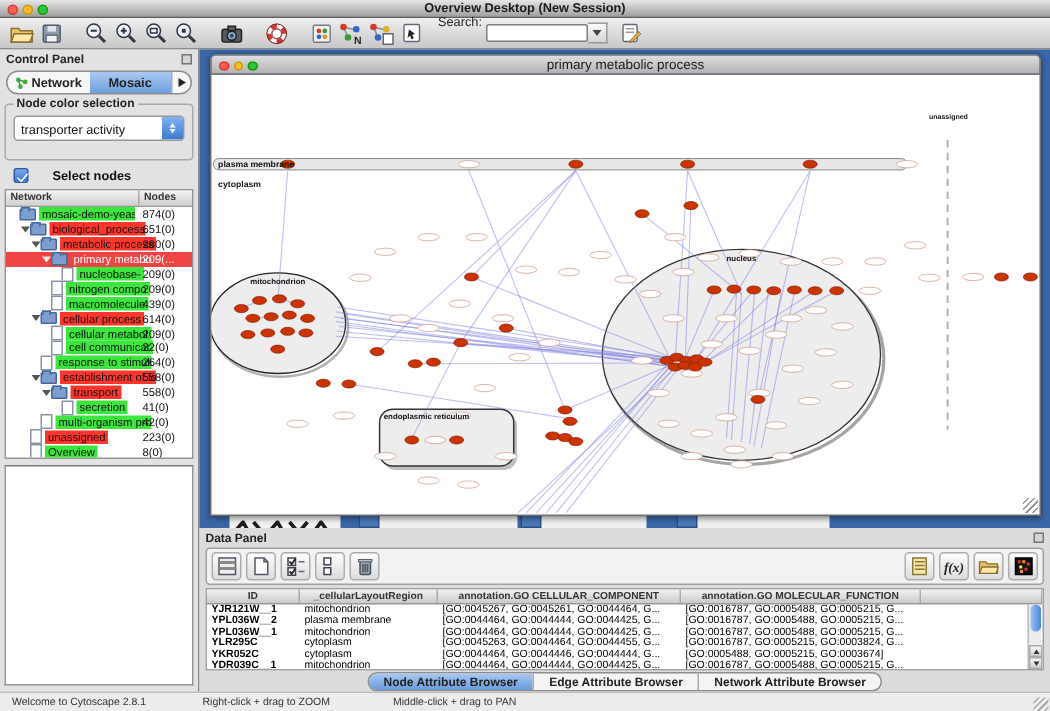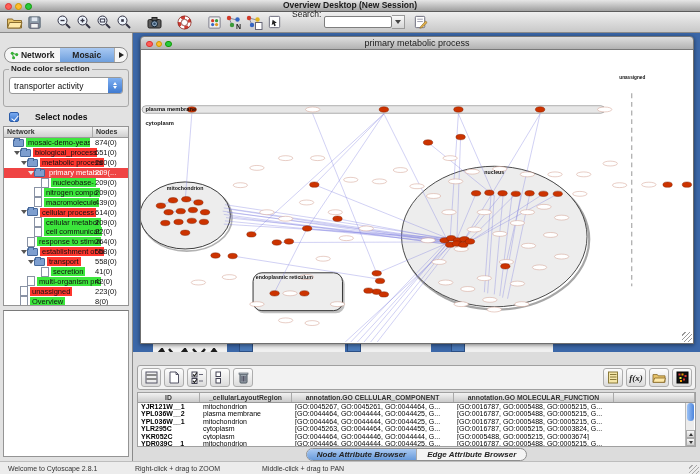--- a/index.html
+++ b/index.html
@@ -108,21 +108,21 @@
   .c3{width:160px;}
   .c4{flex:1;}
   .vscroll{position:absolute;right:1px;top:10px;width:9px;height:43px;background:#ececec;border-left:1px solid #bbb;box-sizing:border-box;}
   .vthumb{position:absolute;left:1px;top:0;width:7px;height:18px;border-radius:4px;background:linear-gradient(90deg,#9cc2f5,#4d86dd);}
   .varrows{position:absolute;right:0;bottom:0;width:9px;height:16px;display:flex;flex-direction:column;}
   .varrows div{flex:1;display:flex;align-items:center;justify-content:center;background:linear-gradient(#fafafa,#d0d0d0);border:1px solid #aaa;box-sizing:border-box;}
   .vau{width:0;height:0;border-left:2.5px solid transparent;border-right:2.5px solid transparent;border-bottom:3.5px solid #333;}
   .vad{width:0;height:0;border-left:2.5px solid transparent;border-right:2.5px solid transparent;border-top:3.5px solid #333;}
   .dtabs{left:0;top:96px;width:567px;height:13px;display:flex;justify-content:center;}
   .dtabgrp{display:flex;border:1px solid #8e8e8e;border-radius:7px;overflow:hidden;background:#f4f4f4;height:13px;box-sizing:border-box;}
-  .dtab{padding:0 10px;font-size:8px;font-weight:bold;color:#222;line-height:11.5px;border-right:1px solid #aaa;font-style:italic;}
+  .dtab{padding:0 10px;font-size:8px;font-weight:bold;color:#222;line-height:11.5px;border-right:1px solid #aaa;}
   .dtab:last-child{border-right:none;}
   .dtab.sel{background:linear-gradient(#a9c9f2,#699bdb);}
   
   .statusbar{left:0;top:461px;width:700px;height:13px;background:#ececec;border-top:1px solid #bdbdbd;box-sizing:border-box;}
   .statusbar span{position:absolute;top:2.5px;font-size:7px;color:#333;}
   .st0{left:8px;} .st1{left:135px;} .st2{left:262px;}
   .sgrip{position:absolute;right:1px;bottom:1px;width:10px;height:10px;
          background:repeating-linear-gradient(135deg,transparent 0 2px,#aaa 2px 3px);}
   .fx{font-family:"Liberation Serif",serif;font-style:italic;font-size:9px;font-weight:bold;color:#222;}
 </style>
@@ -248,20 +248,24 @@
     <svg width="15" height="16" viewBox="0 0 16 16">
         <rect x="2.5" y="2" width="10" height="12" rx="1" fill="#fff" stroke="#667"></rect>
         <line x1="4.5" y1="5" x2="10.5" y2="5" stroke="#99a"></line>
         <line x1="4.5" y1="7.5" x2="10.5" y2="7.5" stroke="#99a"></line>
         <path d="M8 13L13.5 7l1.6 1.5L9.5 14l-2.2.7z" fill="#e8b44a" stroke="#8a6d2f" stroke-width="0.7"></path>
       </svg>
   </span>
 </div>
 
 <div class="abs cpanel">
+  <div class="phead">
+    <span class="ptitle">Control Panel</span>
+    <span class="dockicon"></span>
+  </div>
   <div class="abs cptabs">
     <span class="cptab">
       <svg width="9" height="9" viewBox="0 0 10 10">
           <line x1="2.5" y1="2.5" x2="7.5" y2="4" stroke="#2a8a2a"></line>
           <line x1="2.5" y1="2.5" x2="4" y2="7.5" stroke="#2a8a2a"></line>
           <circle cx="2.5" cy="2.5" r="1.7" fill="#35b135"></circle>
           <circle cx="7.5" cy="4" r="1.7" fill="#35b135"></circle>
           <circle cx="4" cy="7.5" r="1.7" fill="#35b135"></circle>
         </svg>
       <span>Network</span>
@@ -628,20 +632,24 @@
           <text x="640" y="229" text-anchor="middle" font-size="9.5" font-weight="bold" fill="#111" font-family="&quot;Liberation Sans&quot;,sans-serif">nucleus</text>
           <text x="208" y="424" text-anchor="start" font-size="9.5" font-weight="bold" fill="#111" font-family="&quot;Liberation Sans&quot;,sans-serif">endoplasmic reticulum</text>
           <text x="890" y="54" text-anchor="middle" font-size="8.5" font-weight="bold" fill="#111" font-family="&quot;Liberation Sans&quot;,sans-serif">unassigned</text>
         </svg>
       <div class="grip"></div>
     </div>
   </div>
 </div>
 
 <div class="abs dpanel">
+  <div class="phead">
+    <span class="ptitle">Data Panel</span>
+    <span class="dockicon"></span>
+  </div>
   <div class="abs dtool">
     <span class="dbtn">
       <svg width="13" height="13" viewBox="0 0 13 13">
           <rect x="1" y="1" width="11" height="11" fill="#eee" stroke="#556"></rect>
           <rect x="1" y="3" width="11" height="2" fill="#8a8a8a"></rect>
           <rect x="1" y="7" width="11" height="2" fill="#8a8a8a"></rect>
         </svg>
     </span>
     <span class="dbtn">
       <svg width="12" height="13" viewBox="0 0 12 13">
@@ -759,20 +767,21 @@
         </div>
         <div>
           <span class="vad"></span>
         </div>
       </div>
   </div>
   <div class="abs dtabs">
     <div class="dtabgrp">
         <span class="dtab sel">Node Attribute Browser</span>
         <span class="dtab">Edge Attribute Browser</span>
+        <span class="dtab">Network Attribute Browser</span>
       </div>
   </div>
 </div>
 
 <div class="abs statusbar">
   <span class="st0">Welcome to Cytoscape 2.8.1</span>
   <span class="st1">Right-click + drag to ZOOM</span>
   <span class="st2">Middle-click + drag to PAN</span>
   <span class="sgrip"></span>
 </div>

